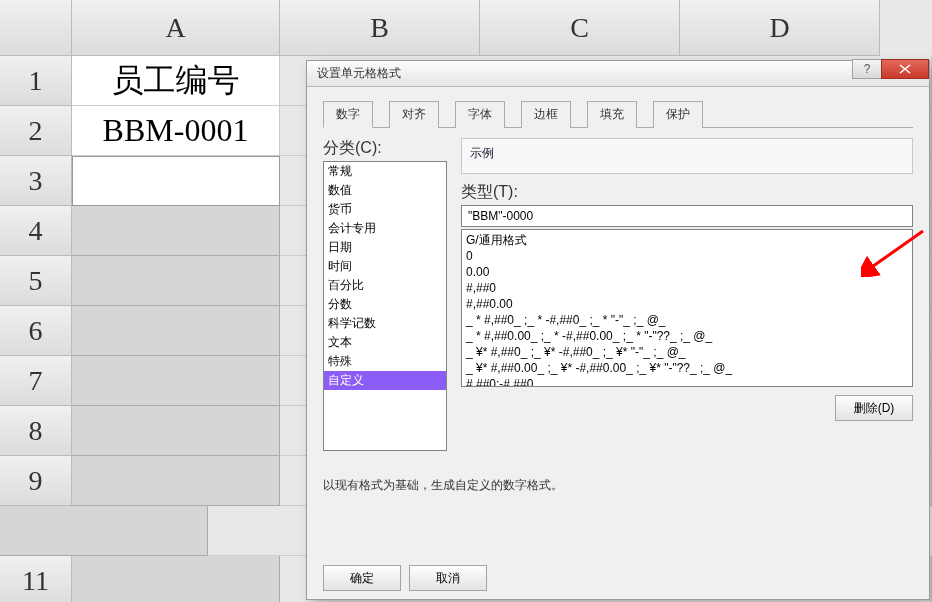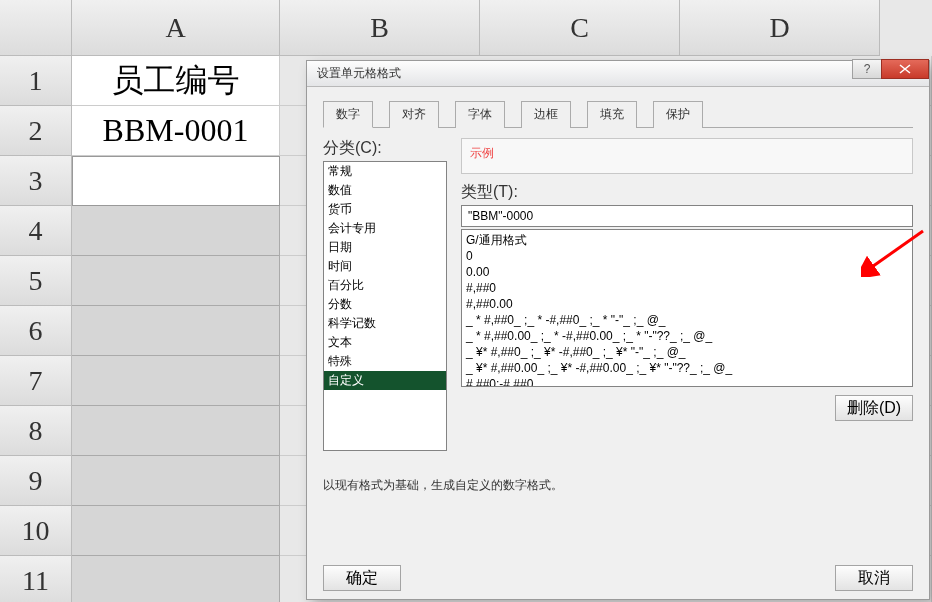--- a/index.html
+++ b/index.html
@@ -149,30 +149,30 @@
     
     .label { font-size: 16px; color: #333; margin-bottom: 2px; }
     .listbox {
       width: 124px; height: 290px;
       border: 1px solid #838383;
       background: #fff;
       overflow-y: auto;
       font-size: 12px;
     }
     .listbox-item { padding: 1px 4px; cursor: pointer; }
-    .listbox-item.selected { background: #14532d; color: #fff; }
+    .listbox-item.selected { background: #8b5cf6; color: #fff; }
     
     .example-box {
       border: 1px solid #c8c8c8;
       background: #f8f8f8;
       padding: 6px 8px;
       height: 36px;
       margin-bottom:8px;
     }
-    .example-lbl { font-size: 12px; color: #ef4444; }
+    .example-lbl { font-size: 12px; color: #0f172a; }
     
     .type-input {
       width: 100%;
       border: 1px solid #838383;
       padding: 3px 6px;
       font-size: 12px;
       font-family: inherit;
       background: #fff;
       margin-bottom: 2px;
     }
@@ -187,32 +187,32 @@
       line-height: 16px;
     }
     .format-item { white-space: nowrap; cursor: pointer; }
     
     .delete-btn-row { display: flex; justify-content: flex-end; margin-top: 8px; }
     .btn {
       min-width: 78px;
       height: 22px;
       border: 1px solid #a4a4a4;
       background: linear-gradient(#fdfdfd,#e3e3e3);
-      font-size: 16px;
+      font-size: 12px;
       cursor: pointer;
       display: inline-flex;
       align-items: center;
       justify-content: center;
       padding: 12px 10px;
     }
     .hint { font-size: 12px; color: #333; margin-top: 26px; }
     
     .dialog-buttons {
       display: flex;
-      justify-content: space-between;
+      justify-content: flex-start;
       gap: 8px;
       padding: 6px 16px 8px;
       position: absolute;
       bottom: 0; right: 0; left: 0;
     }
     
     
     .arrow {
       position: absolute;
       left: 554px;
@@ -277,21 +277,20 @@
         <div class="row-header">8</div>
         <div class="cell colA"></div>
         <div class="cell colR"></div>
       </div>
       <div class="row">
         <div class="row-header">9</div>
         <div class="cell colA"></div>
         <div class="cell colR"></div>
       </div>
       <div class="row">
-        <div class="row-header">10</div>
         <div class="cell colA"></div>
         <div class="cell colR"></div>
       </div>
       <div class="row">
         <div class="row-header">11</div>
         <div class="cell colA"></div>
         <div class="cell colR"></div>
       </div>
     </div>
 </div>

